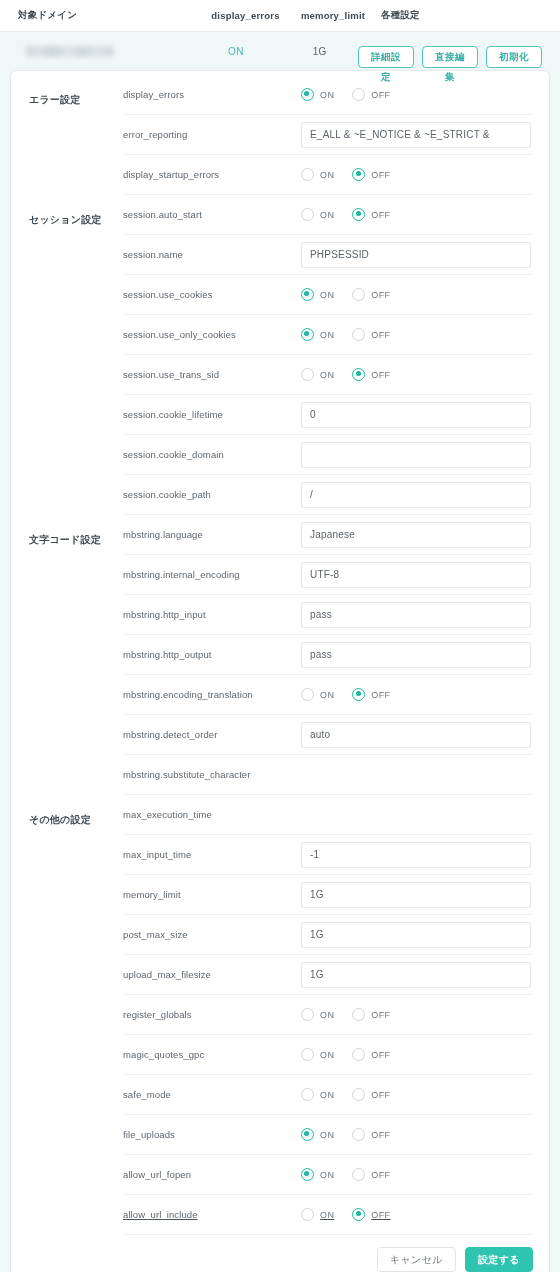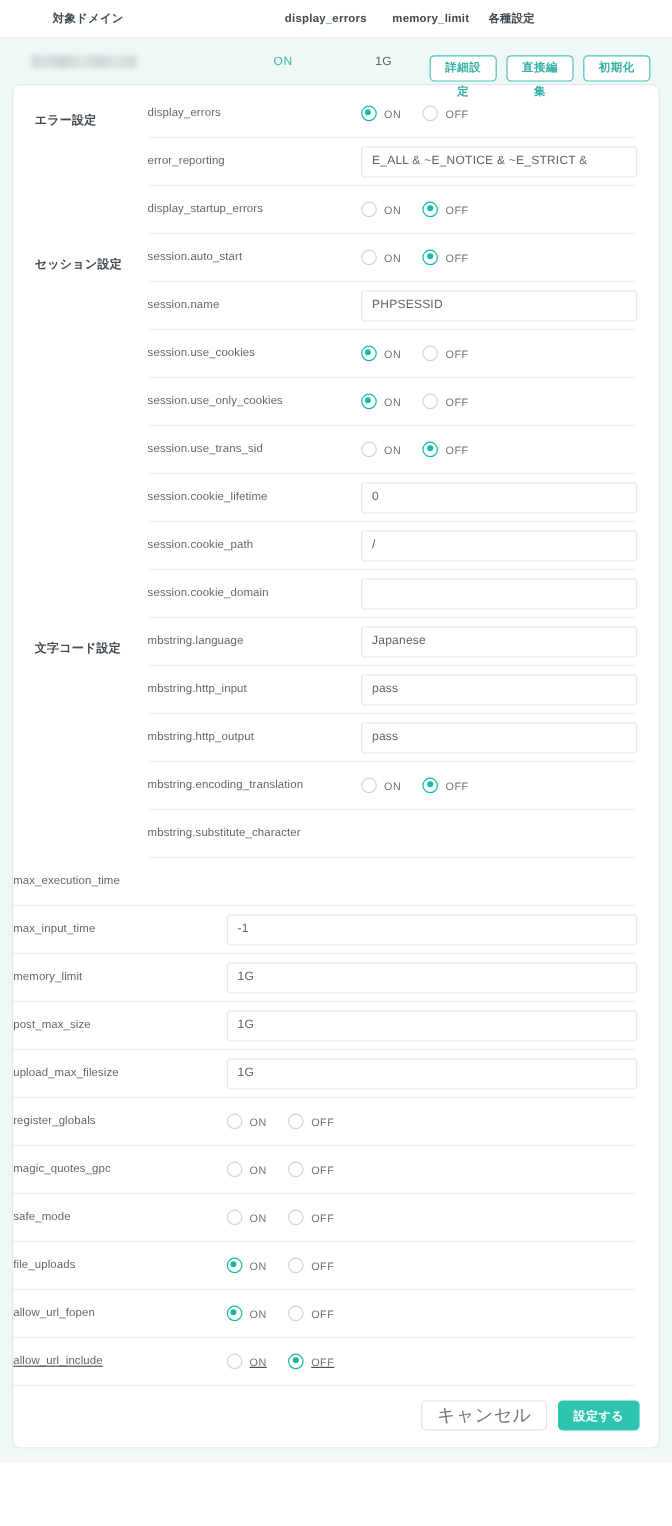--- a/index.html
+++ b/index.html
@@ -14,21 +14,21 @@
 
   
   .table-head {
     height: 32px;
     display: flex;
     align-items: center;
     padding: 0 14px 0 18px;
     border-bottom: 1px solid #e8eced;
   }
   .th { font-size: 9.5px; color: #3f4a52; font-weight: bold; letter-spacing: .2px; }
-  .th-domain { width: 180px; margin-left: 26px; }
+  .th-domain { width: 180px; }
   .th-de     { width: 95px; text-align: center; }
   .th-ml     { width: 80px; text-align: center; }
   .th-misc   { flex: 1; padding-left: 8px; }
 
   
   .mint-row {
     background: #eff8f6;
     padding: 0 10px 12px 10px;
   }
   .row-summary {
@@ -151,21 +151,21 @@
 
   
   .card-footer {
     display: flex; justify-content: flex-end; align-items: center;
     gap: 9px;
     padding: 12px 16px 14px 0;
   }
   .btn-cancel {
     min-width: 62px; height: 25px; padding: 0 12px;
     background: #fff; border: 1px solid #dfe5e7; border-radius: 4px;
-    color: #6d767d; font-size: 15px; font-family: inherit; cursor: pointer;
+    color: #6d767d; font-size: 10px; font-family: inherit; cursor: pointer;
     letter-spacing: .4px;
   }
   .btn-submit {
     min-width: 62px; height: 25px; padding: 0 12px;
     background: #2ec4b0; border: 1px solid #2ec4b0; border-radius: 4px;
     color: #fff; font-size: 10px; font-weight: bold; font-family: inherit;
     cursor: pointer; letter-spacing: .4px;
   }
 </style>
 </head>
@@ -305,43 +305,49 @@
                 </div>
               </div>
             </div>
             <div class="frow">
               <div class="fname">session.cookie_lifetime</div>
               <div class="fctl">
                 <input type="text" class="tinput" value="0" style="">
               </div>
             </div>
             <div class="frow">
+              <div class="fname">session.cookie_domain</div>
+              <div class="fctl">
+                <input type="text" class="tinput" value="" style="">
+              </div>
+            </div>
+            <div class="frow">
               <div class="fname">session.cookie_path</div>
               <div class="fctl">
                 <input type="text" class="tinput" value="/" style="">
-              </div>
-            </div>
-            <div class="frow">
-              <div class="fname">session.cookie_domain</div>
-              <div class="fctl">
-                <input type="text" class="tinput" value="" style="">
               </div>
             </div>
           </div>
         </div>
         <div class="section">
           <div class="sec-label">文字コード設定</div>
           <div class="sec-rows">
             <div class="frow">
               <div class="fname">mbstring.language</div>
               <div class="fctl">
                 <input type="text" class="tinput" value="Japanese" style="">
               </div>
             </div>
             <div class="frow">
+              <div class="fname">mbstring.internal_encoding</div>
+              <div class="fctl">
+                <input type="text" class="tinput" value="UTF-8" style="">
+              </div>
+            </div>
+            <div class="frow">
               <div class="fname">mbstring.http_input</div>
               <div class="fctl">
                 <input type="text" class="tinput" value="pass" style="">
               </div>
             </div>
             <div class="frow">
               <div class="fname">mbstring.http_output</div>
               <div class="fctl">
                 <input type="text" class="tinput" value="pass" style="">
               </div>
@@ -352,28 +358,35 @@
                 <div class="radios">
                   <label class="ropt">
                     <span class="dot"></span>
                     <span class="rlabel">ON</span>
                   </label>
                   <label class="ropt on">
                     <span class="dot"></span>
                     <span class="rlabel">OFF</span>
                   </label>
                 </div>
+              </div>
+            </div>
+            <div class="frow">
+              <div class="fname">mbstring.detect_order</div>
+              <div class="fctl">
+                <input type="text" class="tinput" value="auto" style="">
               </div>
             </div>
             <div class="frow">
               <div class="fname">mbstring.substitute_character</div>
             </div>
           </div>
         </div>
         <div class="section">
+          <div class="sec-label">その他の設定</div>
           <div class="sec-rows">
             <div class="frow">
               <div class="fname">max_execution_time</div>
             </div>
             <div class="frow">
               <div class="fname">max_input_time</div>
               <div class="fctl">
                 <input type="text" class="tinput" value="-1" style="">
               </div>
             </div>

